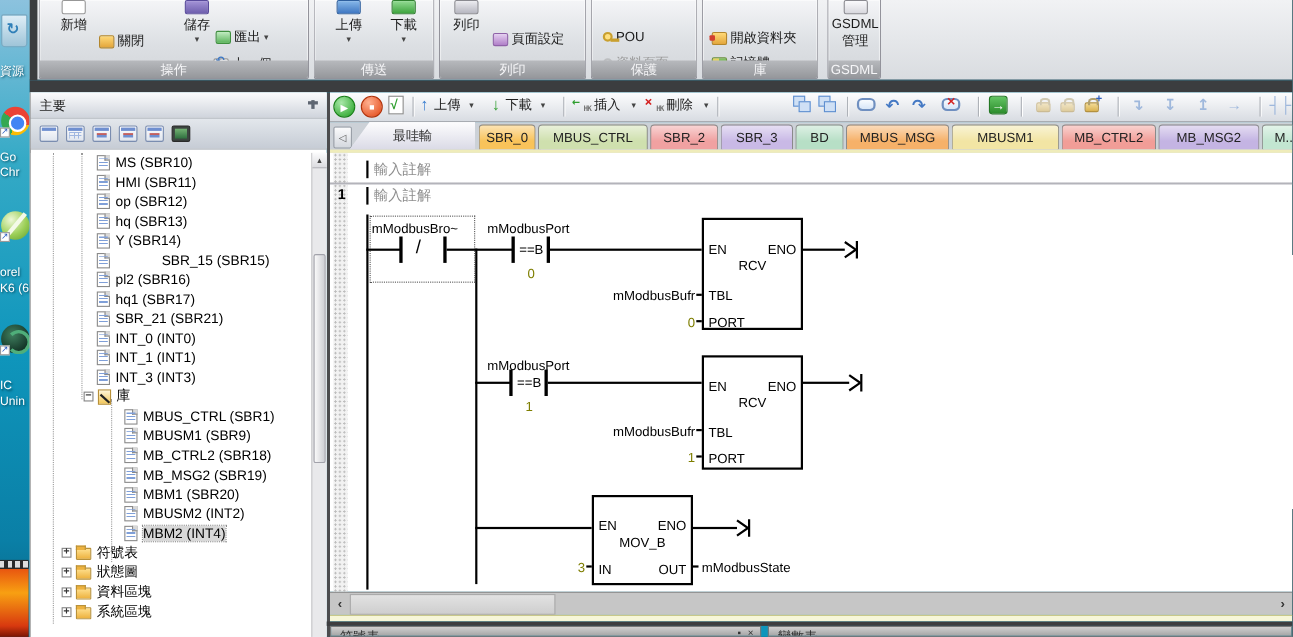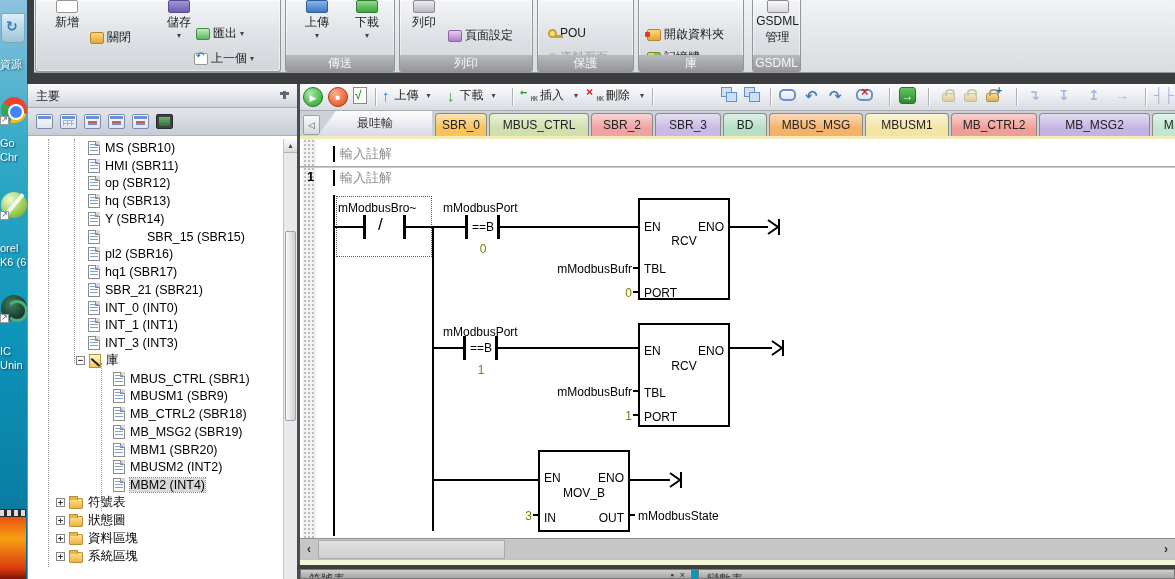--- a/index.html
+++ b/index.html
@@ -227,20 +227,21 @@
       <div class="rsmall" style="left:160px;top:3px">
         <span class="ri ri-export"></span>
         <span>匯出</span>
         <span class="dd">▾</span>
       </div>
       <div class="rsmall" style="left:158px;top:28px">
         <span class="ri ri-prev"></span>
         <span>上一個</span>
         <span class="dd">▾</span>
       </div>
+      <div class="glabel">操作</div>
     </div>
     <div class="rgroup" style="left:258px;width:110px">
       <div class="rbig" style="left:8px;top:0;width:46px">
         <span class="ri-big ri-upload"></span>
         <span>上傳</span>
         <span class="dd">▾</span>
       </div>
       <div class="rbig" style="left:58px;top:0;width:46px">
         <span class="ri-big ri-download"></span>
         <span>下載</span>
@@ -549,27 +550,27 @@
       </div>
       <div class="tab" style="width: 66px; background-color: rgb(201, 185, 230);">
         <span class="tab-label">SBR_3</span>
       </div>
       <div class="tab" style="width: 44px; background-color: rgb(183, 223, 198);">
         <span class="tab-label">BD</span>
       </div>
       <div class="tab" style="width: 94px; background-color: rgb(246, 177, 105);">
         <span class="tab-label">MBUS_MSG</span>
       </div>
-      <div class="tab" style="width: 84px; background-color: rgb(242, 229, 164);">
+      <div class="tab" style="width: 98px; background-color: rgb(242, 229, 164);">
         <span class="tab-label">MBUSM1</span>
       </div>
       <div class="tab" style="width: 86px; background-color: rgb(241, 157, 151);">
         <span class="tab-label">MB_CTRL2</span>
       </div>
-      <div class="tab" style="width: 111px; background-color: rgb(196, 180, 227); align-items: center;">
+      <div class="tab" style="width: 92px; background-color: rgb(196, 180, 227); align-items: center;">
         <span class="tab-label">MB_MSG2</span>
       </div>
       <div class="tab" style="width: 40px; background-color: rgb(194, 230, 209);">
         <span class="tab-label">M..</span>
       </div>
     </div>
 
   <div class="editor">
     <div class="hatch"></div>
 

